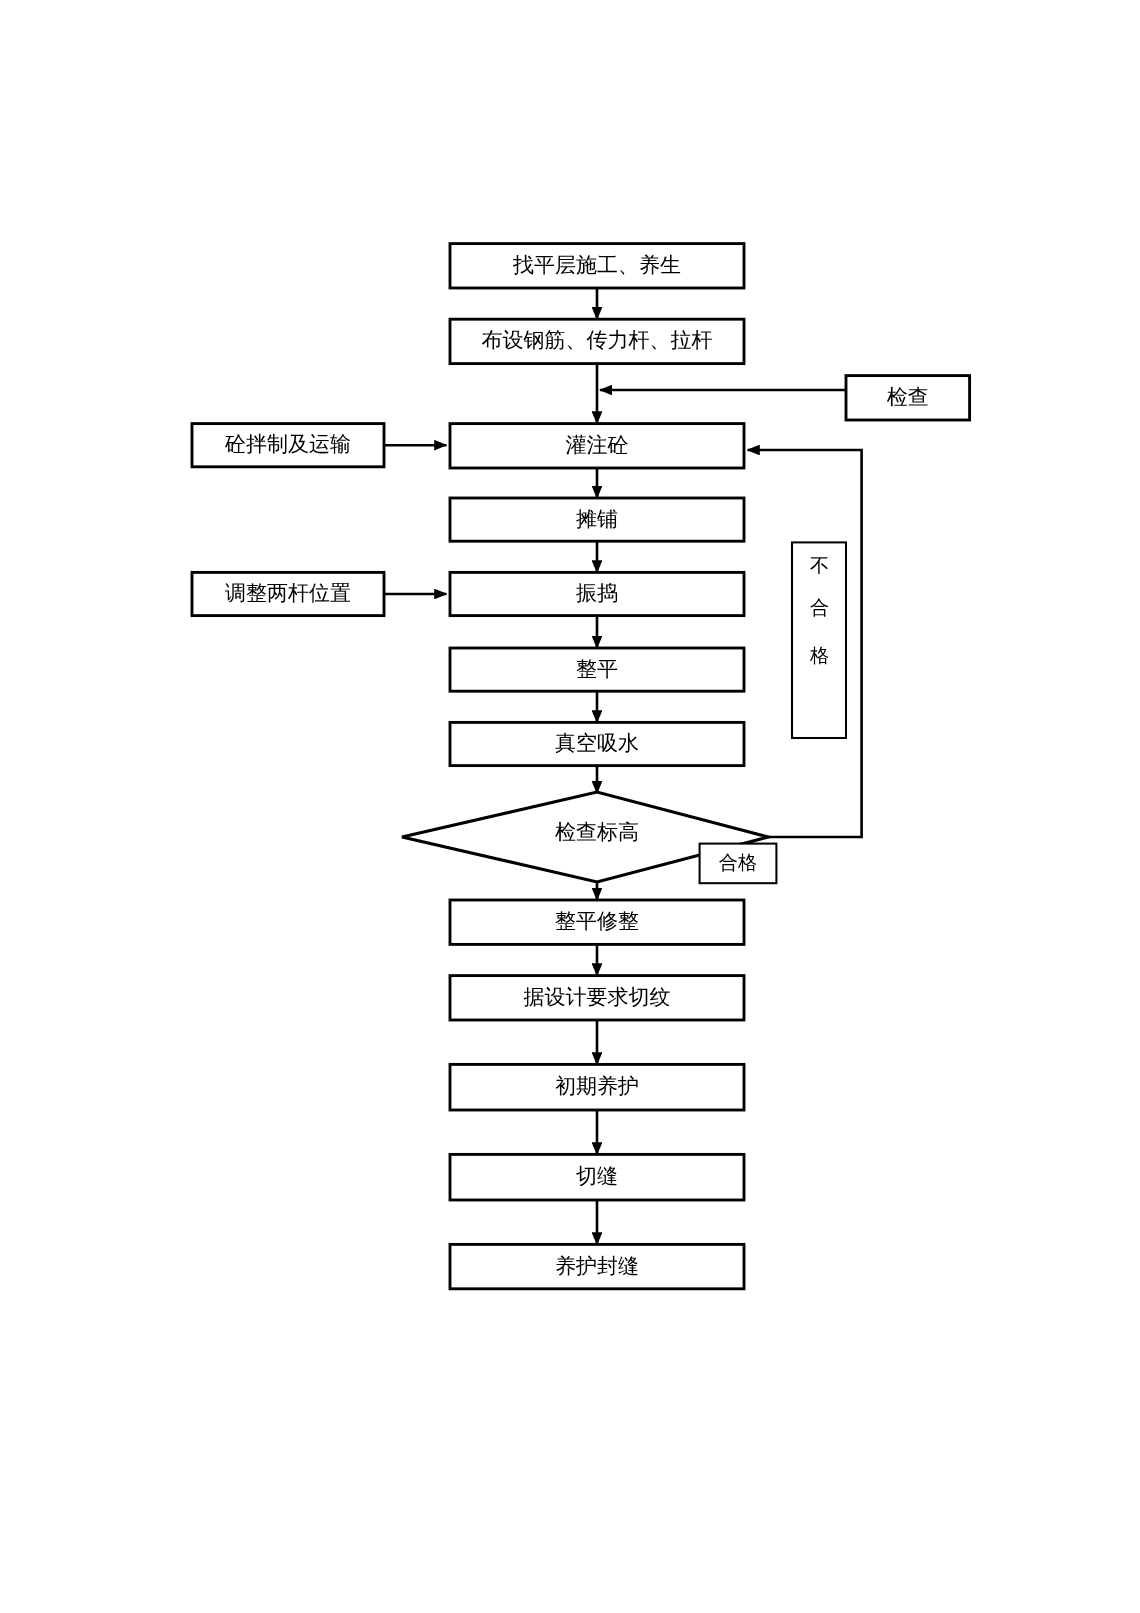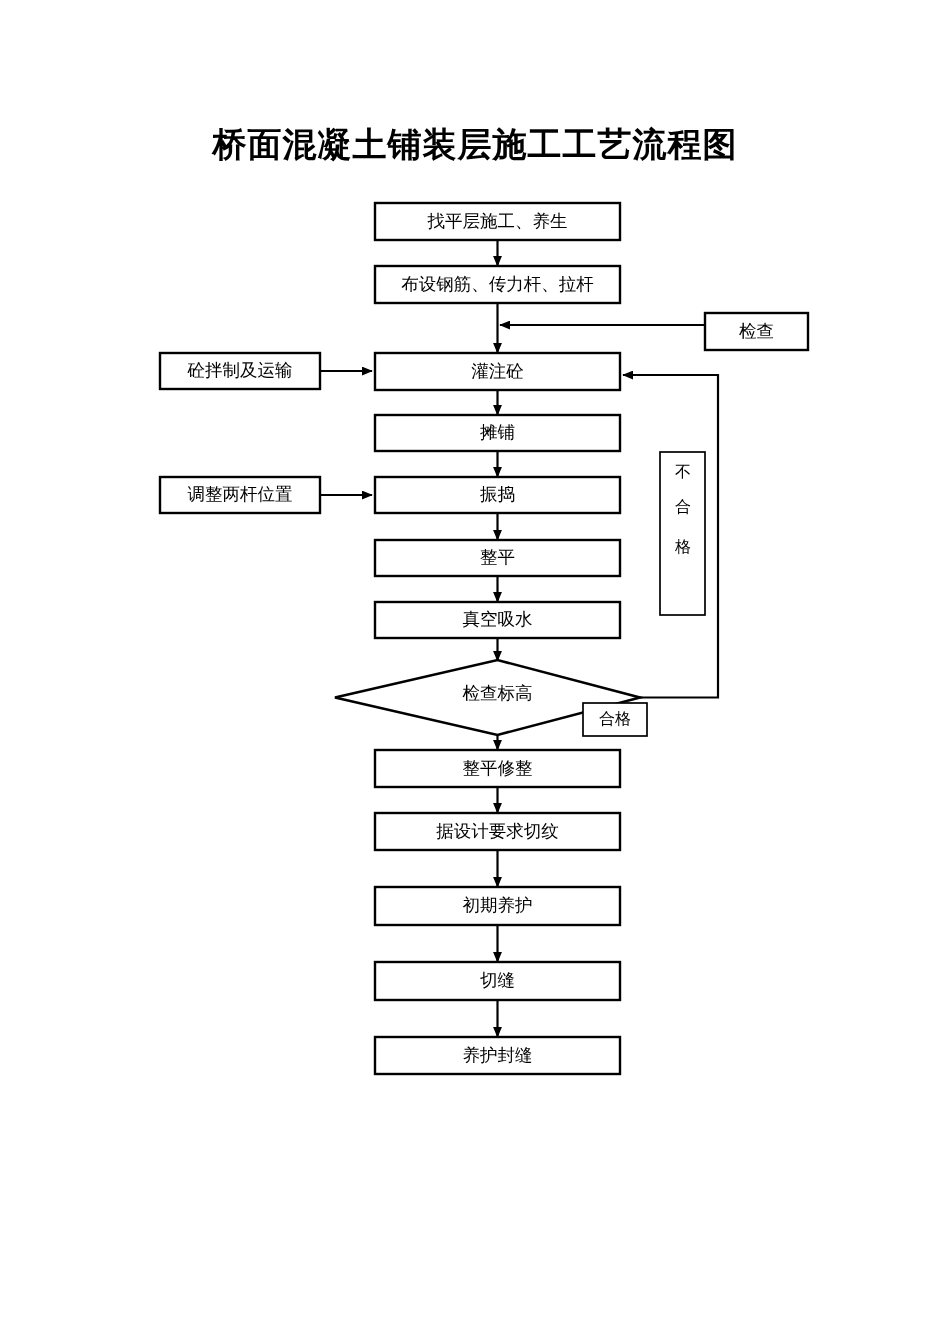--- a/index.html
+++ b/index.html
@@ -73,21 +73,20 @@
     stroke: #000000;
     stroke-width: 2.2;
     fill: none;
   }
 </style>
 </head>
 <body>
 
 <div id="page">
 
-  <div id="chart-title">桥面混凝土铺装层施工工艺流程图</div>
 
   <svg id="flow-svg" viewBox="0 0 950 1344">
     <defs>
       <marker id="arrow" markerWidth="11" markerHeight="9" refX="10.2" refY="4.5" orient="auto" markerUnits="userSpaceOnUse">
         <path d="M0,0 L11,4.5 L0,9 z" fill="#000000"></path>
       </marker>
     </defs>
 
     <g>
 

